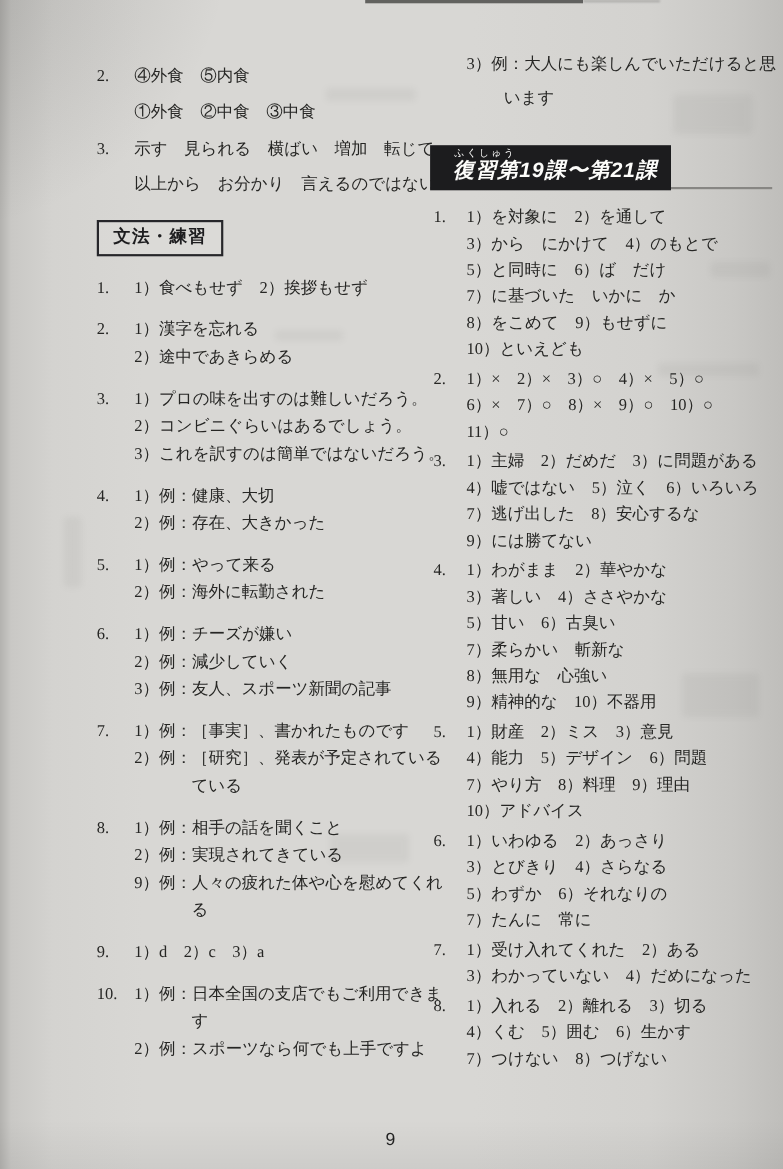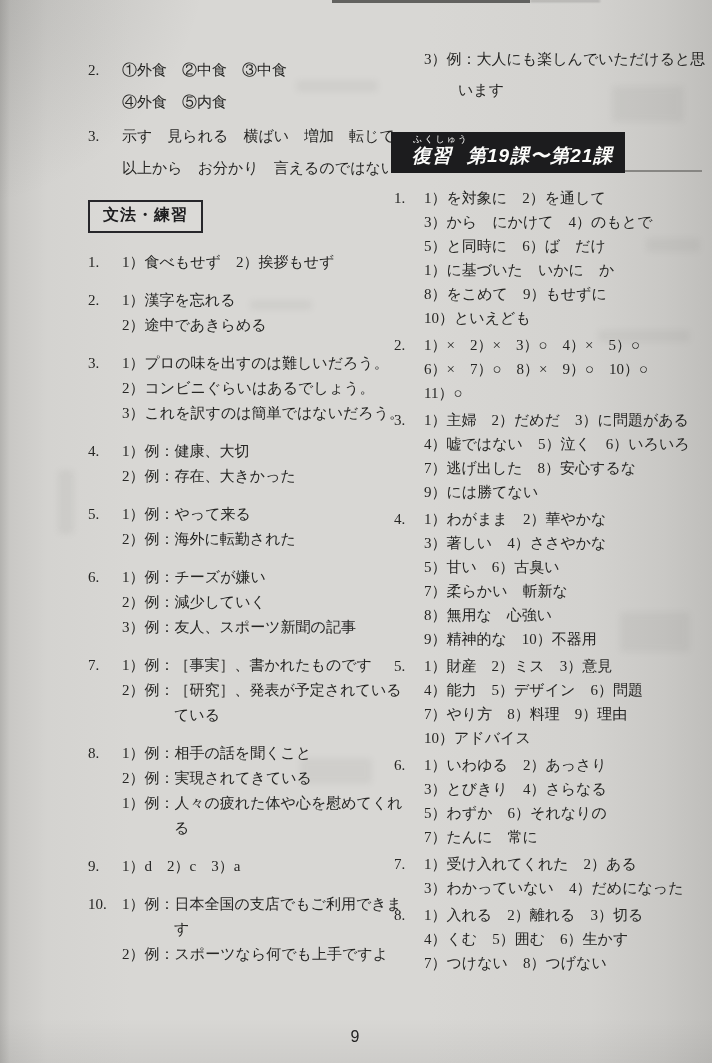--- a/index.html
+++ b/index.html
@@ -64,21 +64,21 @@
     background:#1c1c1e; color:#fcfcfa; padding:2px 12px 5px 21px;
   }
   .furigana {
     font-family:"Liberation Sans","DejaVu Sans",sans-serif;
     font-size:9px; line-height:10px; letter-spacing:2px; padding-left:1px;
   }
   .banner-main {
     font-family:"Liberation Sans","DejaVu Sans",sans-serif;
     font-weight:bold; font-style:italic; font-size:19px; line-height:24px; letter-spacing:1px;
   }
-  .b-range { margin-left:15px; }
+  .b-range { }
 
   .page-number {
     position:absolute; left:340px; top:1028px; width:30px; text-align:center;
     font-family:"Liberation Sans","DejaVu Sans",sans-serif;
     font-size:16px; color:#222;
   }
 </style>
 </head>
 <body>
 
@@ -93,22 +93,22 @@
   <div class="ghost g5"></div>
   <div class="ghost g6"></div>
   <div class="ghost g7"></div>
   <div class="ghost g8"></div>
 
   <div class="col col-left">
     <div class="pre-list" id="left-pre">
         <div class="answer-item">
           <div class="item-num">2.</div>
           <div class="item-body">
+            <div class="answer-line">④外食　⑤内食</div>
             <div class="answer-line">①外食　②中食　③中食</div>
-            <div class="answer-line">④外食　⑤内食</div>
           </div>
         </div>
         <div class="answer-item">
           <div class="item-num">3.</div>
           <div class="item-body">
             <div class="answer-line">示す　見られる　横ばい　増加　転じて</div>
             <div class="answer-line">以上から　お分かり　言えるのではない</div>
           </div>
         </div>
       </div>
@@ -167,21 +167,21 @@
             <div class="answer-line">1）例：［事実］、書かれたものです</div>
             <div class="answer-line">2）例：［研究］、発表が予定されている</div>
             <div class="answer-line cont">ている</div>
           </div>
         </div>
         <div class="answer-item">
           <div class="item-num">8.</div>
           <div class="item-body">
             <div class="answer-line">1）例：相手の話を聞くこと</div>
             <div class="answer-line">2）例：実現されてきている</div>
-            <div class="answer-line">1）例：人々の疲れた体や心を慰めてくれ</div>
+            <div class="answer-line">9）例：人々の疲れた体や心を慰めてくれ</div>
             <div class="answer-line cont">る</div>
           </div>
         </div>
         <div class="answer-item">
           <div class="item-num">9.</div>
           <div class="item-body">
             <div class="answer-line">1）d　2）c　3）a</div>
           </div>
         </div>
         <div class="answer-item">
@@ -214,21 +214,21 @@
         </div>
       </div>
     </div>
     <div class="review-list" id="right-items">
         <div class="answer-item">
           <div class="item-num">1.</div>
           <div class="item-body">
             <div class="answer-line">1）を対象に　2）を通して</div>
             <div class="answer-line">3）から　にかけて　4）のもとで</div>
             <div class="answer-line">5）と同時に　6）ば　だけ</div>
-            <div class="answer-line">1）に基づいた　いかに　か</div>
+            <div class="answer-line">7）に基づいた　いかに　か</div>
             <div class="answer-line">8）をこめて　9）もせずに</div>
             <div class="answer-line">10）といえども</div>
           </div>
         </div>
         <div class="answer-item">
           <div class="item-num">2.</div>
           <div class="item-body">
             <div class="answer-line">1）×　2）×　3）○　4）×　5）○</div>
             <div class="answer-line">6）×　7）○　8）×　9）○　10）○</div>
             <div class="answer-line">11）○</div>

